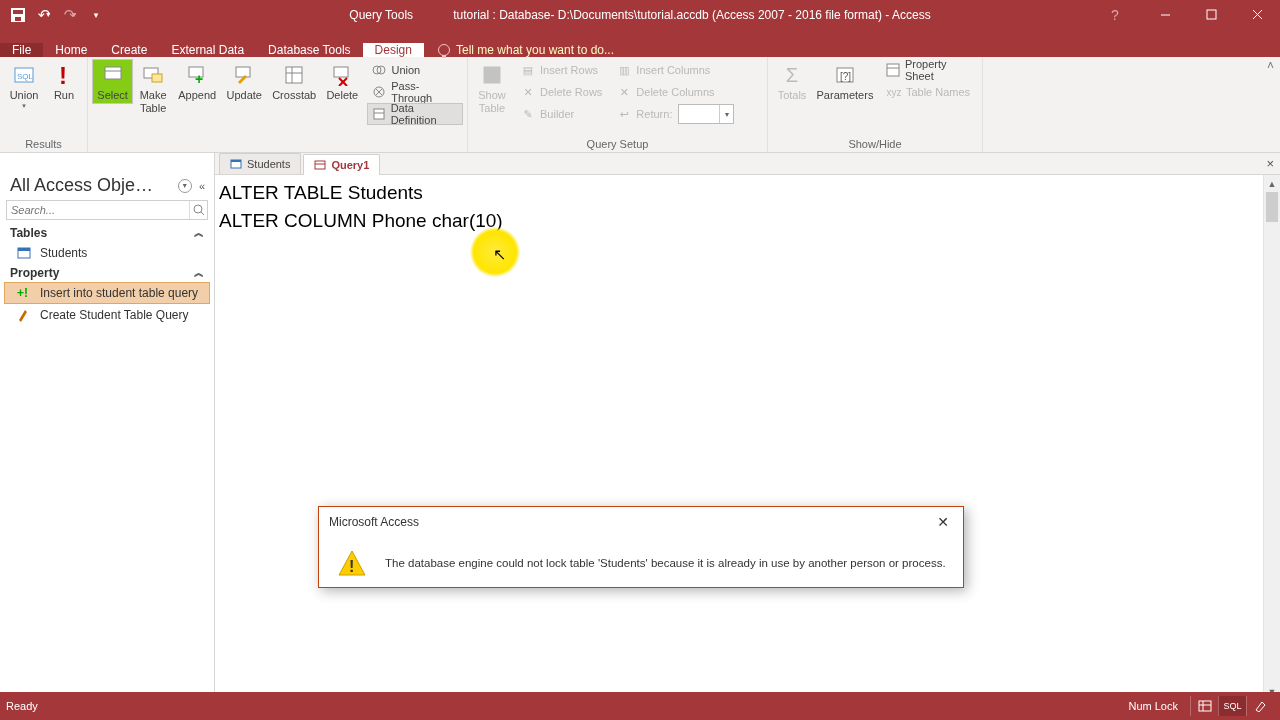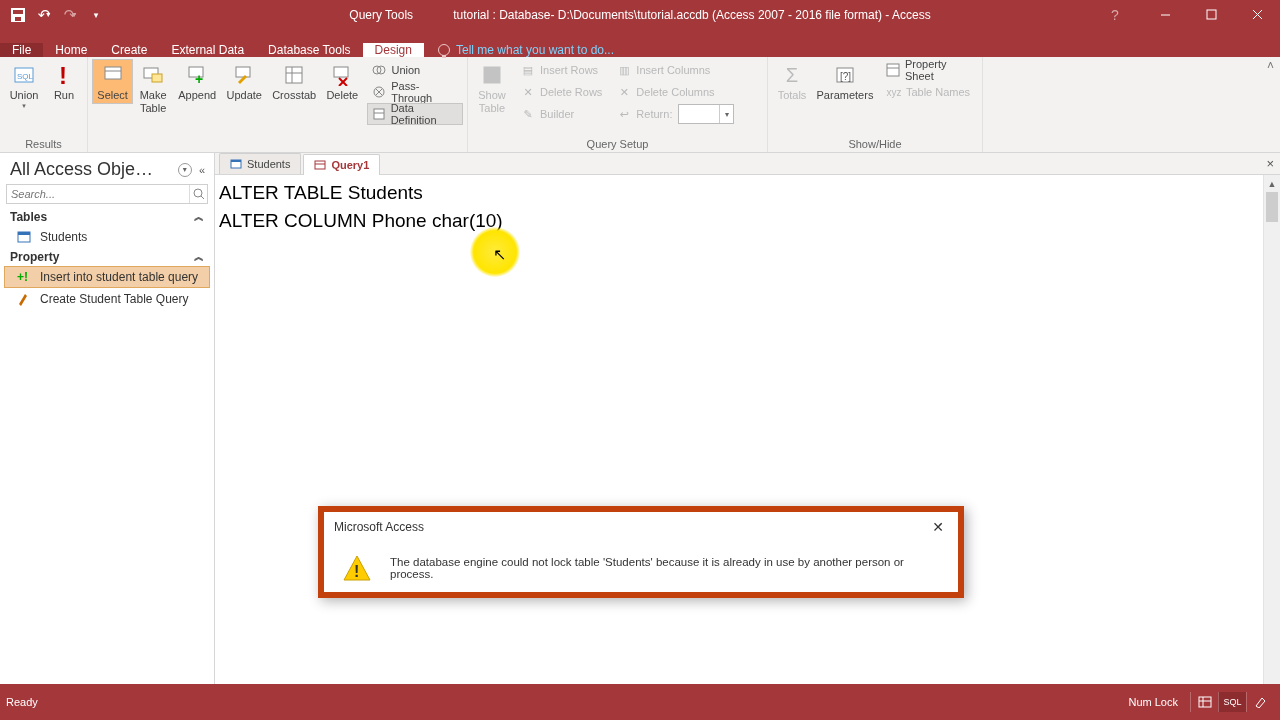--- a/index.html
+++ b/index.html
@@ -21,49 +21,49 @@
   .title-right { position: absolute; right: 0; display: flex; align-items: center; height: 100%; }
   .title-right .winbtn { width: 46px; height: 29px; display: flex; align-items: center; justify-content: center; color: #fff; cursor: default; }
   .title-right .help { font-size: 14px; color: #d9a8a9; margin-right: 4px; }
   .winbtn svg { stroke: #fff; stroke-width: 1; fill: none; }
 
   
   .tabbar { height: 28px; background: #a4373a; display: flex; align-items: flex-end; color: #fff; font-size: 12px; }
   .tabbar .tab { padding: 0 12px; display: flex; align-items: center; cursor: default; }
   .tabbar .tab.file { background: #8d2c2f; }
   .tabbar .tab.design { background: #fff; color: #a4373a; }
-  .tabbar .tellme { display: flex; align-items: center; gap: 6px; padding-left: 14px; color: #7dd3fc; }
+  .tabbar .tellme { display: flex; align-items: center; gap: 6px; padding-left: 14px; color: #fef9c3; }
   .tellme .bulb { width: 12px; height: 12px; border: 1px solid #efc6c7; border-radius: 50%; position: relative; }
   .tellme .bulb::after { content: ""; position: absolute; bottom: -3px; left: 3px; width: 4px; height: 3px; background: #efc6c7; }
 
   
   .ribbon { height: 96px; background: #f3f2f1; border-bottom: 1px solid #d6d6d6; display: flex; font-size: 11px; color: #444; }
   .ribgroup { display: flex; flex-direction: column; border-right: 1px solid #e1e1e1; padding: 2px 4px 0 4px; }
   .ribgroup .row { display: flex; align-items: flex-start; flex: 1; }
   .ribgroup .label { text-align: center; color: #666; font-size: 11px; padding-bottom: 2px; }
   .bigbtn { display: flex; flex-direction: column; align-items: center; justify-content: flex-start; padding: 2px 6px; cursor: default; min-width: 40px; }
-  .bigbtn.selected { background: #fdba74; border: 1px solid #c8c6c4; padding: 1px 5px; }
+  .bigbtn.selected { background: #84cc16; border: 1px solid #c8c6c4; padding: 1px 5px; }
   .bigbtn .ic { width: 24px; height: 24px; margin: 2px 0; display: flex; align-items: center; justify-content: center; }
   .bigbtn .txt { text-align: center; line-height: 13px; }
   .bigbtn .drop { font-size: 7px; color: #666; }
   .smallbtn { display: flex; align-items: center; gap: 4px; padding: 1px 4px; cursor: default; height: 22px; }
   .smallbtn .ic { width: 16px; height: 16px; display: flex; align-items: center; justify-content: center; }
   .smallbtn.selected { background: #e1dfdd; border: 1px solid #c8c6c4; padding: 0 3px; }
   .colstack { display: flex; flex-direction: column; justify-content: center; }
   .returnbox { width: 56px; height: 20px; border: 1px solid #bbb; background: #fff; margin-left: 2px; display: inline-flex; align-items: center; justify-content: flex-end; }
   .returnbox .dd { width: 14px; height: 18px; border-left: 1px solid #ccc; display: flex; align-items: center; justify-content: center; font-size: 8px; color: #666; }
   .disabled { color: #b9b9b9; }
   .disabled svg * { stroke: #c3c3c3 !important; fill: #c3c3c3 !important; }
 
   
   .body { display: flex; height: 547px; position: relative; }
 
   
   .nav { width: 215px; border-right: 1px solid #d6d6d6; background: #fff; display: flex; flex-direction: column; }
-  .nav-head { display: flex; align-items: center; padding: 6px 6px 4px 10px; }
+  .nav-head { display: flex; align-items: center; padding: 22px 6px 4px 10px; }
   .nav-head .title { font-size: 18px; color: #333; flex: 1; white-space: nowrap; overflow: hidden; }
   .nav-head .circ { width: 14px; height: 14px; border: 1px solid #999; border-radius: 50%; display: flex; align-items: center; justify-content: center; font-size: 8px; color: #666; margin-right: 4px; }
   .nav-head .collapse { font-size: 11px; color: #555; padding: 0 3px; }
   .nav-search { display: flex; align-items: center; margin: 0 6px 4px 6px; border: 1px solid #cfcfcf; height: 20px; }
   .nav-search input { flex: 1; border: none; outline: none; font-size: 11px; font-style: italic; color: #888; padding: 0 4px; background: transparent; }
   .nav-search .mag { width: 18px; height: 18px; display: flex; align-items: center; justify-content: center; border-left: 1px solid #ddd; }
   .nav-group { padding: 0 4px; }
   .nav-group-h { display: flex; align-items: center; font-weight: bold; color: #333; font-size: 12px; padding: 2px 6px; }
   .nav-group-h .sp { flex: 1; }
   .nav-group-h .tw { font-size: 10px; color: #666; }
@@ -79,34 +79,34 @@
   .doctabs .closex { position: absolute; right: 6px; top: 3px; font-size: 13px; color: #555; cursor: default; }
   .sqlarea { flex: 1; position: relative; padding: 4px 4px; font-family: "Segoe UI", sans-serif; font-size: 19px; color: #000; line-height: 28px; overflow: hidden; }
   .sqlarea .scrolltrack { position: absolute; right: 0; top: 0; bottom: 0; width: 17px; background: #f0f0f0; border-left: 1px solid #e3e3e3; }
   .sqlarea .scrolltrack .arrow-up, .sqlarea .scrolltrack .arrow-down { height: 17px; display: flex; align-items: center; justify-content: center; font-size: 9px; color: #666; }
   .sqlarea .scrolltrack .arrow-down { position: absolute; bottom: 0; width: 100%; }
   .sqlarea .scrolltrack .thumb { position: absolute; top: 17px; left: 2px; right: 2px; height: 30px; background: #cdcdcd; }
 
   
   .cursor-spot { position: absolute; width: 50px; height: 50px; border-radius: 50%; background: radial-gradient(circle, #ffeb3b 0%, #ffe500 60%, rgba(255,229,0,0) 72%); pointer-events: none; }
   .cursor-arrow { position: absolute; font-size: 16px; color: #000; pointer-events: none; }
-  .dialog { position: absolute; left: 318px; top: 353px; width: 646px; background: #fff; border: 6px solid #c2410c; box-shadow: 3px 3px 12px rgba(0,0,0,0.3); font-size: 12px; }
+  .dialog { position: absolute; left: 318px; top: 353px; width: 646px; background: #fff; border: 1px solid #c2410c; box-shadow: 3px 3px 12px rgba(0,0,0,0.3); font-size: 12px; }
   .dialog .dtitle { display: flex; align-items: center; height: 30px; padding: 0 6px 0 10px; }
   .dialog .dtitle .t { flex: 1; color: #333; }
   .dialog .dtitle .x { width: 28px; height: 22px; display: flex; align-items: center; justify-content: center; font-size: 14px; color: #333; cursor: default; }
   .dialog .dbody { display: flex; align-items: center; gap: 18px; padding: 12px 14px 10px 18px; }
   .dialog .warnico { width: 30px; height: 28px; position: relative; }
   .dialog .warnico svg { width: 30px; height: 28px; }
   .dialog .msg { flex: 1; color: #333; font-size: 11.5px; }
   .dialog .dbtns { display: flex; justify-content: center; gap: 18px; padding: 4px 0 12px 0; }
   .dialog button { width: 66px; height: 22px; background: #e1e1e1; border: 1px solid #adadad; font-size: 11px; color: #333; cursor: default; }
   .dialog button.primary { background: #fff; border: 1.5px solid #0078d4; }
 
   
-  .statusbar { position: absolute; left: 0; right: 0; bottom: 0; height: 36px; background: #a4373a; color: #fff; display: flex; align-items: center; font-size: 11px; padding: 0 6px; }
+  .statusbar { position: absolute; left: 0; right: 0; bottom: 0; height: 28px; background: #a4373a; color: #fff; display: flex; align-items: center; font-size: 11px; padding: 0 6px; }
   .statusbar .sp { flex: 1; }
   .statusbar .viewbtn { width: 28px; height: 20px; display: flex; align-items: center; justify-content: center; border-left: 1px solid rgba(255,255,255,0.25); }
   .statusbar .viewbtn.active { background: #8d2c2f; }
   .statusbar .numlock { margin-right: 12px; }
 
   
   svg { display: block; }
 </style>
 </head>
 <body>

